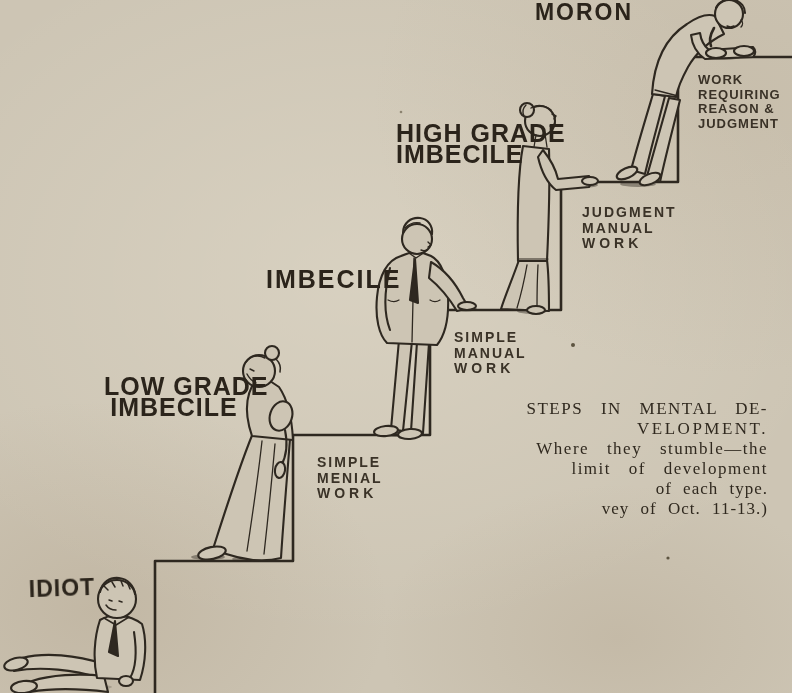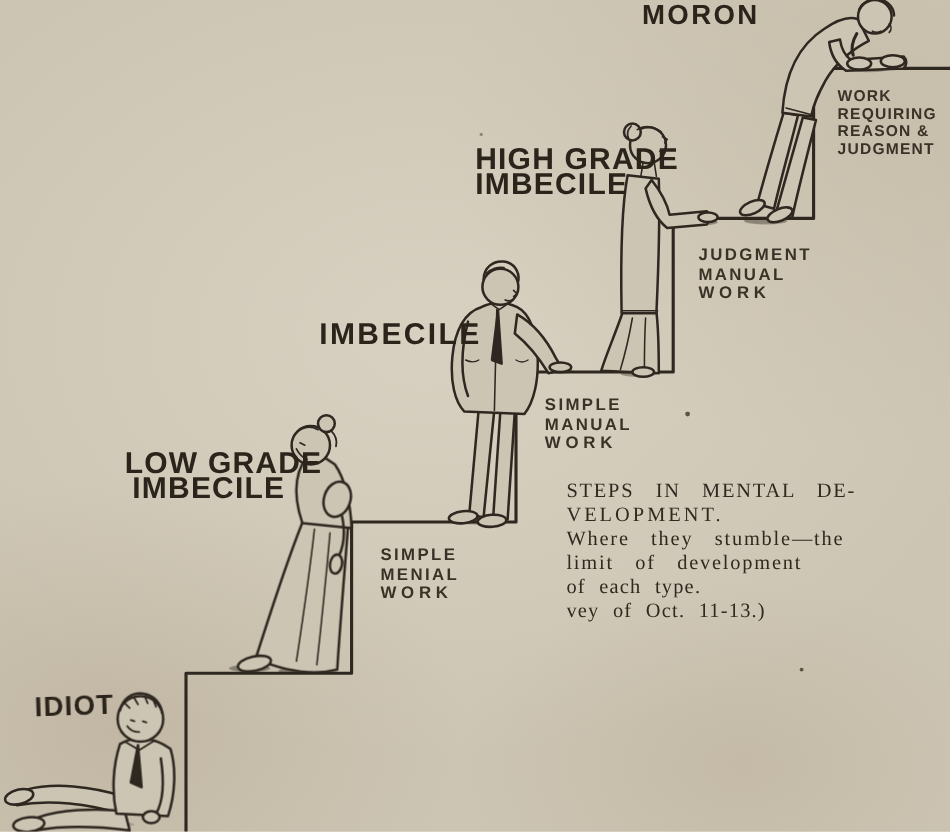--- a/index.html
+++ b/index.html
@@ -30,24 +30,24 @@
     font-size:14px;line-height:15.5px;letter-spacing:2px;
   }
   .work .ln{white-space:nowrap;}
   #wl-self{left:177px;top:592px;font-size:13px;line-height:15px;letter-spacing:1px;}
   #wl-menial{left:317px;top:455px;}
   #wl-manual{left:454px;top:330px;}
   #wl-complex{left:582px;top:205px;}
   #wl-top{left:698px;top:73px;font-size:13px;line-height:14.5px;letter-spacing:1px;}
   #wl-complex .ln:last-child, #wl-manual .ln:last-child, #wl-menial .ln:last-child{letter-spacing:4px;}
   #caption{
-    position:absolute;left:472px;top:399px;width:306px;
+    position:absolute;left:462px;top:399px;width:306px;
     font-family:"Liberation Serif","DejaVu Serif",serif;
     font-size:17px;line-height:20px;color:#30291f;
-    text-align:left;letter-spacing:1px;word-spacing:6px;
+    text-align:right;letter-spacing:1px;word-spacing:6px;
   }
   #caption .cap-line{white-space:nowrap;}
   #caption .just{word-spacing:12px;letter-spacing:1.5px;}
   #caption .sp{letter-spacing:2.5px;}
 </style>
 </head>
 <body>
 
 <div class="scene">
 

